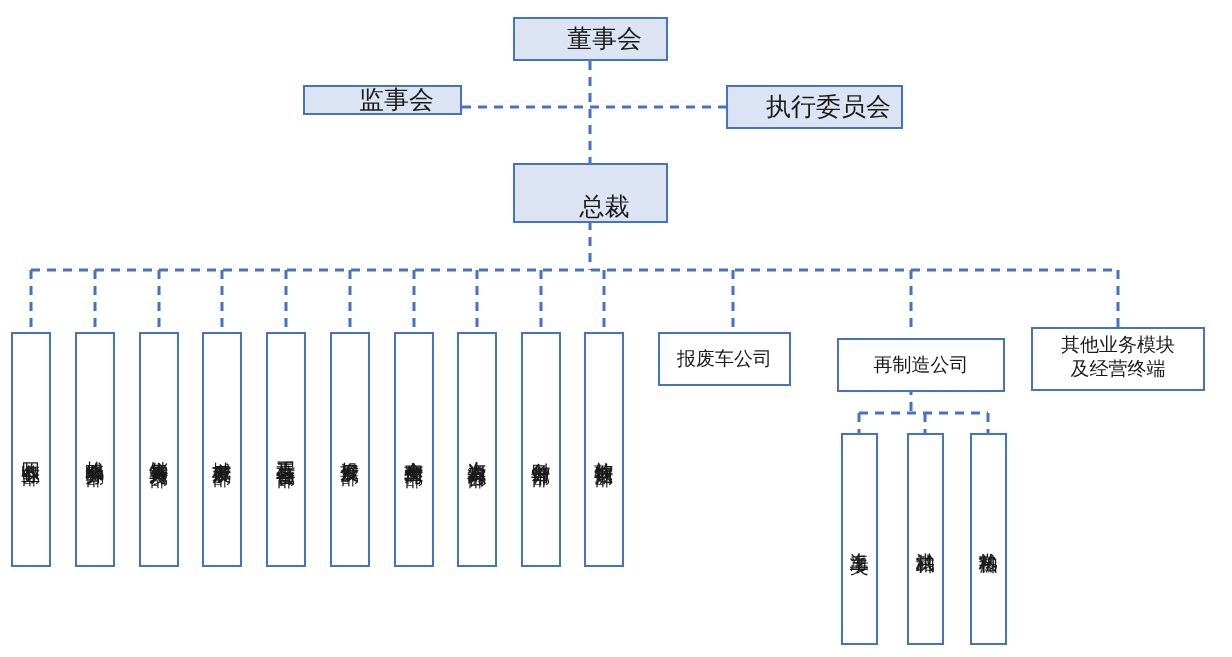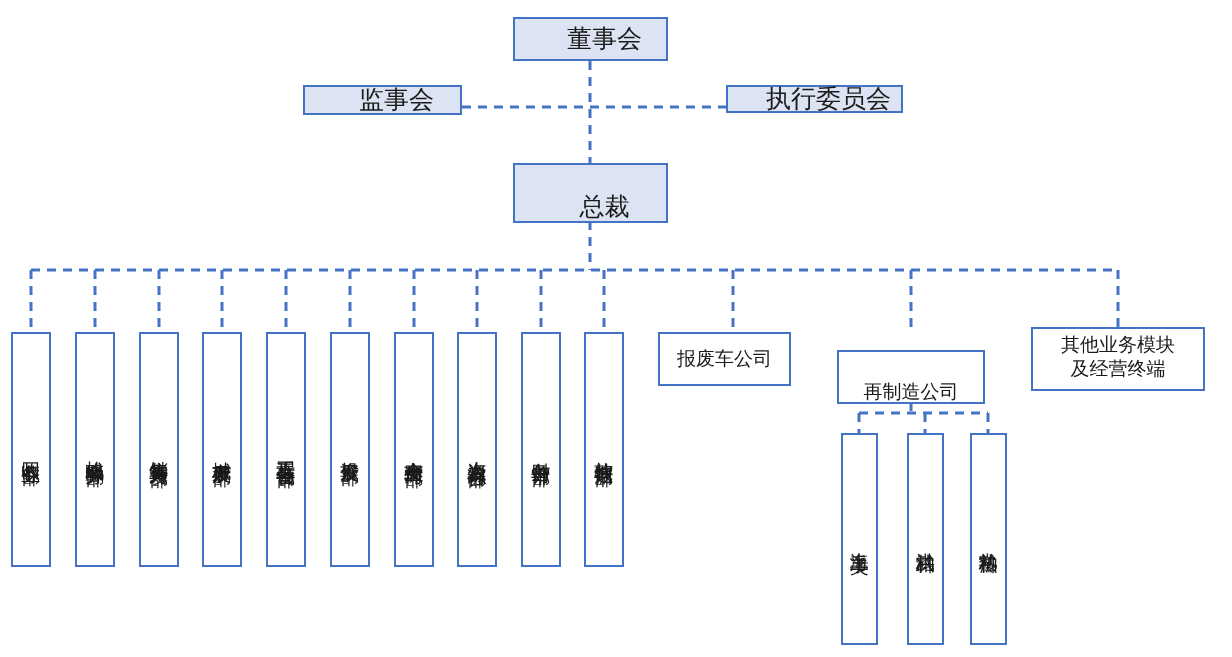--- a/index.html
+++ b/index.html
@@ -113,21 +113,21 @@
   </svg>
 
   <div class="node filled exec" style="left:513px; top:17px; width:155px; height:44px;">
     <span>董事会</span>
   </div>
 
   <div class="node filled exec" style="left:303px; top:85px; width:159px; height:30px;">
     <span>监事会</span>
   </div>
 
-  <div class="node filled exec" style="left:726px; top:85px; width:177px; height:28px;">
+  <div class="node filled exec" style="left:726px; top:85px; width:177px; height:44px;">
     <span>执行委员会</span>
   </div>
 
   <div class="node filled exec" style="left:513px; top:163px; width:155px; height:60px;align-items:flex-end;">
     <span>总裁</span>
   </div>
 
   <div class="node plain vertical" style="left:11px; top:332px; width:40px; height:235px;">
     <span class="vtext">回收业务部</span>
   </div>
@@ -165,21 +165,21 @@
   </div>
 
   <div class="node plain vertical" style="left:584px; top:332px; width:40px; height:235px;">
     <span class="vtext">软件与数据部</span>
   </div>
 
   <div class="node plain company" style="left:658px; top:332px; width:133px; height:54px;">
     <span>报废车公司</span>
   </div>
 
-  <div class="node plain company" style="left:837px; top:350px; width:148px; height:54px;align-items:flex-end;">
+  <div class="node plain company" style="left:837px; top:338px; width:168px; height:54px;">
     <span>再制造公司</span>
   </div>
 
   <div class="node plain multiline" style="left:1031px; top:327px; width:174px; height:64px;font-family:Liberation Mono, monospace;">
     <span>其他业务模块
 及经营终端</span>
   </div>
 
   <div class="node plain sub" style="left:841px; top:433px; width:37px; height:212px;">
     <span class="vtext">上海孚美</span>

